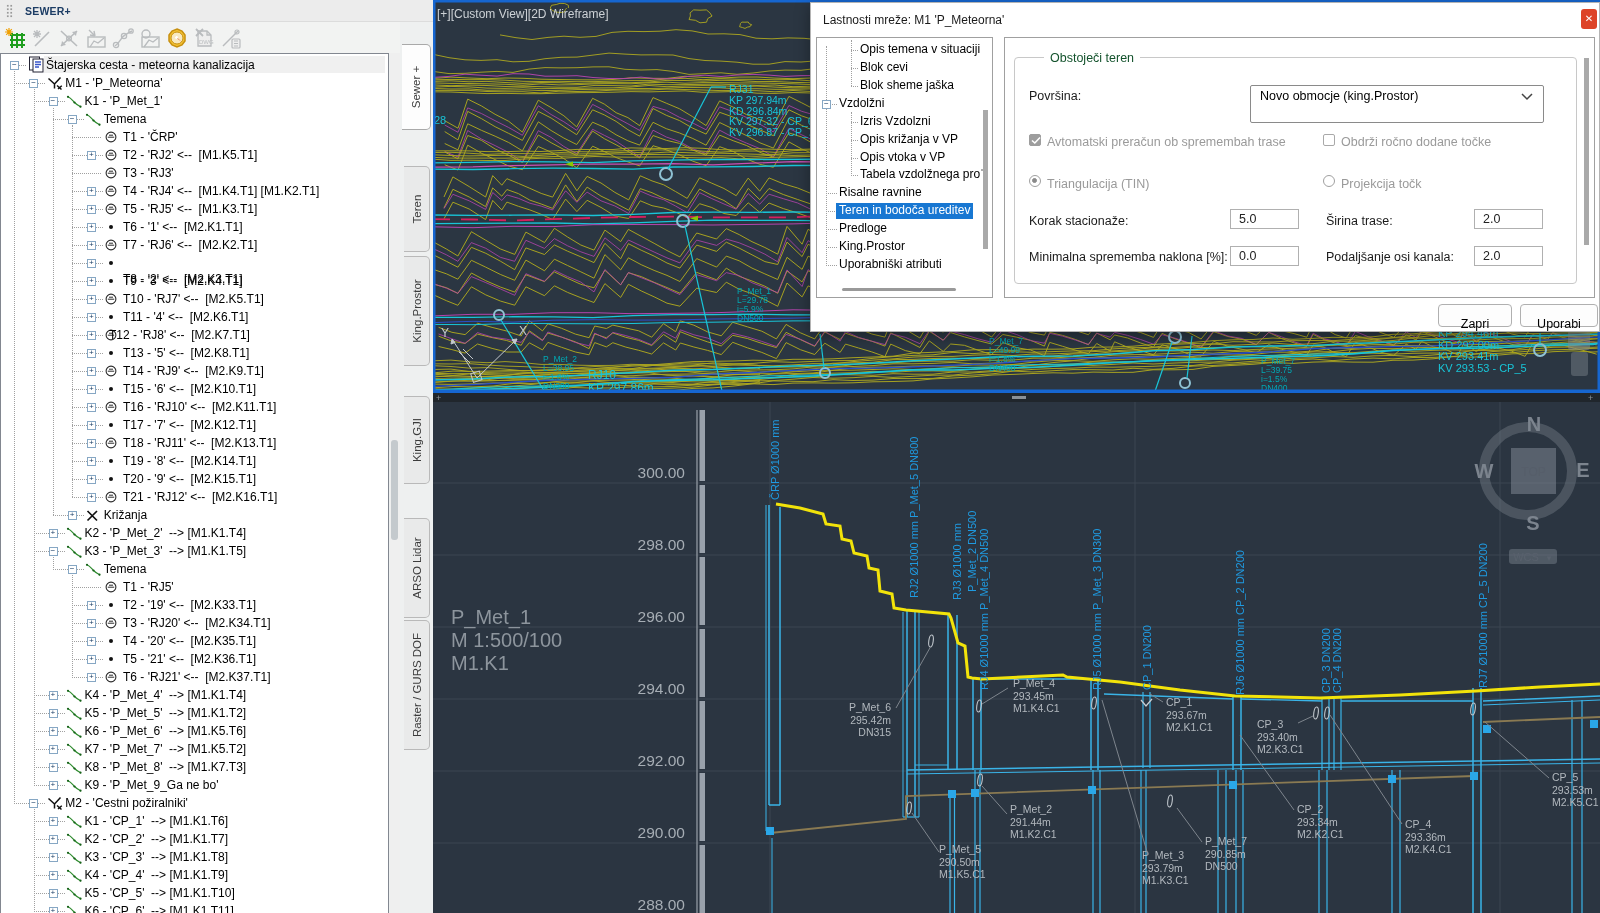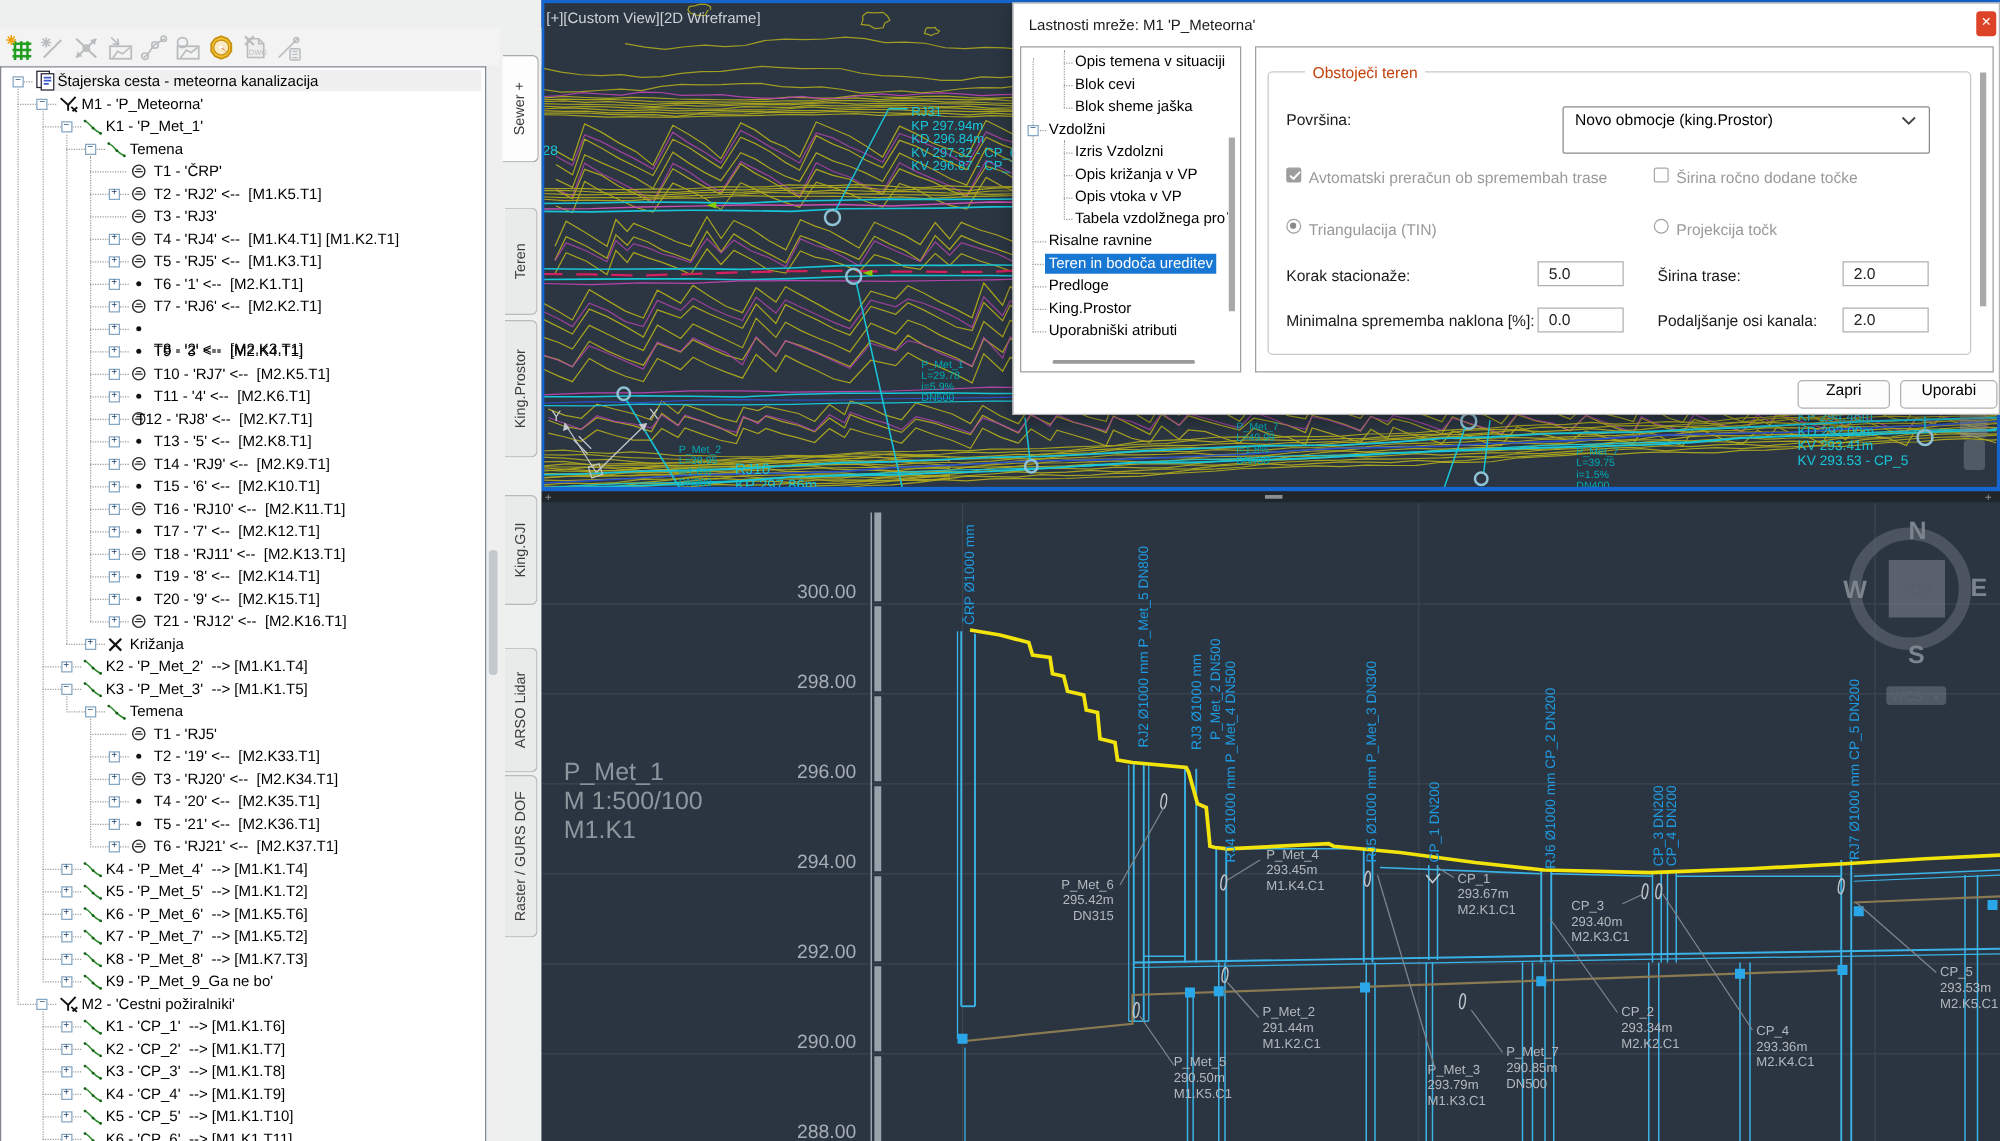--- a/index.html
+++ b/index.html
@@ -19,29 +19,29 @@
 .tab{position:absolute;left:4px;width:26px;background:#e9eaea;border:1px solid #b9b9b9;border-left:none;border-radius:0 5px 5px 0}
 .tab.act{background:#fdfdfd;left:2px;width:29px;border-color:#a9a9a9}
 .tab span{position:absolute;left:50%;top:50%;transform:translate(-50%,-50%) rotate(-90deg);white-space:nowrap;font-size:11.5px;color:#3c3c3c}
 #dlg{position:absolute;left:810px;top:2px;width:790px;height:330px;background:#fff;border:1px solid #b4b4b4;box-shadow:0 4px 14px rgba(0,0,0,0.35)}
 #dtitle{position:absolute;left:12px;top:10px;font-size:12px;color:#1a1a1a}
 #dclose{position:absolute;right:2px;top:6px;width:16px;height:20px;background:#dd4327;color:#fff;font-size:10px;text-align:center;line-height:20px;border-radius:3px}
 #dtreepanel{position:absolute;left:5px;top:34px;width:177px;height:261px;border:1px solid #a0a0a0;background:#fff}
 #dtreepanel .ttx{font-size:12px}
 #drpanel{position:absolute;left:193px;top:34px;width:591px;height:261px;border:1px solid #a0a0a0;background:#fff}
 #gbox{position:absolute;left:203px;top:54px;width:563px;height:227px;border:1px solid #c8c8c8;border-radius:4px}
-#gboxlab{position:absolute;left:233px;top:48px;background:#fff;padding:0 6px;font-size:12.5px;color:#c2410c}
+#gboxlab{position:absolute;left:233px;top:48px;background:#fff;padding:0 6px;font-size:12.5px;color:#14532d}
 .dlab{position:absolute;font-size:12.5px;color:#1a1a1a;white-space:nowrap}
 .dlab.gray{color:#9a9a9a}
 #combo{position:absolute;left:439px;top:82px;width:294px;height:38px;border:1px solid #8a8a8a;border-radius:2px;font-size:12.5px;padding:3px 0 0 9px}
 .cb{position:absolute;width:12px;height:12px;border:1px solid #a9a9a9;border-radius:2px;background:#fff}
 .rad{position:absolute;width:12px;height:12px;border:1.5px solid #a0a0a0;border-radius:50%;background:#fff}
 .rdot{position:absolute;left:2px;top:2px;width:5px;height:5px;background:#8a8a8a;border:1px solid #8a8a8a;border-radius:50%}
 .inp{position:absolute;width:69px;height:20px;border:1px solid #b0b0b0;font-size:12.5px;padding:2px 0 0 8px;color:#222}
-.dbtn{position:absolute;top:301px;width:74px;height:23px;background:#fdfdfd;border:1px solid #b0b0b0;border-radius:4px;text-align:center;font-size:12.5px;padding-top:0}
+.dbtn{position:absolute;top:301px;width:74px;height:23px;background:#fdfdfd;border:1px solid #b0b0b0;border-radius:4px;text-align:center;font-size:12.5px;padding-top:12px}
 </style></head>
 <body>
 <div style="position:absolute;left:433px;top:0;width:1167px;height:913px;background:#2b3541"></div>
 <svg style="position:absolute;left:433px;top:0" width="1167" height="402" viewBox="433 0 1167 402" font-family="Liberation Sans, sans-serif">
     <rect x="433" y="0" width="1167" height="402" fill="#2b3642"></rect>
     <polyline points="433.0,78.5 451.0,77.1 469.0,78.0 487.0,78.7 505.0,78.0 523.0,78.3 541.0,79.2 559.0,79.5 577.0,79.8 595.0,79.9 613.0,79.5 631.0,77.8 649.0,78.3 667.0,78.4 685.0,76.3 703.0,77.4 721.0,78.0 739.0,77.1 757.0,77.0 775.0,78.1 793.0,78.7 811.0,78.0 829.0,78.9 847.0,79.4 865.0,77.7 883.0,78.6 901.0,77.8 919.0,77.2 937.0,76.9 955.0,76.2 973.0,76.5 991.0,76.0 1009.0,77.1 1027.0,76.7 1045.0,77.4 1063.0,78.8 1081.0,78.1 1099.0,77.2 1117.0,78.5 1135.0,77.7 1153.0,76.2 1171.0,76.4 1189.0,76.5 1207.0,75.6 1225.0,75.1 1243.0,75.5 1261.0,75.7 1279.0,76.2 1297.0,77.5 1315.0,76.5 1333.0,77.4 1351.0,77.4 1369.0,77.4 1387.0,77.0 1405.0,76.9 1423.0,76.4 1441.0,74.4 1459.0,74.8 1477.0,75.7 1495.0,74.0 1513.0,75.2 1531.0,76.1 1549.0,76.0 1567.0,75.6 1585.0,76.3 1600.0,76.8" fill="none" stroke="#aea81f" stroke-width="1" opacity="0.95"></polyline>
     <polyline points="433.0,79.9 451.0,79.4 469.0,79.7 487.0,79.6 505.0,80.2 523.0,81.3 541.0,81.5 559.0,81.3 577.0,81.7 595.0,81.6 613.0,81.1 631.0,80.6 649.0,80.6 667.0,78.9 685.0,78.3 703.0,79.7 721.0,78.7 739.0,79.3 757.0,79.3 775.0,79.8 793.0,79.5 811.0,80.8 829.0,81.1 847.0,80.3 865.0,79.5 883.0,80.3 901.0,79.6 919.0,78.9 937.0,79.1 955.0,78.4 973.0,77.5 991.0,78.8 1009.0,79.2 1027.0,78.7 1045.0,80.1 1063.0,79.9 1081.0,79.4 1099.0,80.1 1117.0,79.5 1135.0,79.2 1153.0,78.9 1171.0,78.9 1189.0,77.2 1207.0,77.5 1225.0,77.9 1243.0,78.0 1261.0,76.7 1279.0,78.1 1297.0,78.5 1315.0,78.7 1333.0,78.9 1351.0,79.3 1369.0,78.3 1387.0,78.3 1405.0,78.5 1423.0,77.2 1441.0,76.2 1459.0,77.1 1477.0,77.2 1495.0,76.2 1513.0,76.4 1531.0,77.4 1549.0,77.5 1567.0,78.0 1585.0,78.4 1600.0,78.4" fill="none" stroke="#aea81f" stroke-width="1" opacity="0.95"></polyline>
     <polyline points="433.0,81.4 451.0,80.8 469.0,81.8 487.0,81.4 505.0,82.5 523.0,83.4 541.0,82.5 559.0,82.7 577.0,83.5 595.0,82.8 613.0,82.6 631.0,82.7 649.0,82.0 667.0,80.4 685.0,80.5 703.0,81.1 721.0,80.3 739.0,80.5 757.0,81.6 775.0,81.5 793.0,82.4 811.0,82.7 829.0,82.5 847.0,82.3 865.0,82.1 883.0,81.9 901.0,80.3 919.0,79.9 937.0,80.7 955.0,79.7 973.0,80.2 991.0,80.6 1009.0,80.1 1027.0,81.0 1045.0,81.6 1063.0,81.6 1081.0,81.8 1099.0,82.0 1117.0,80.9 1135.0,80.1 1153.0,79.9 1171.0,80.1 1189.0,79.2 1207.0,78.8 1225.0,79.2 1243.0,78.7 1261.0,78.8 1279.0,80.2 1297.0,79.9 1315.0,80.1 1333.0,81.2 1351.0,81.0 1369.0,79.9 1387.0,79.7 1405.0,79.6 1423.0,78.9 1441.0,78.4 1459.0,78.2 1477.0,78.4 1495.0,78.6 1513.0,79.1 1531.0,78.7 1549.0,79.6 1567.0,80.1 1585.0,79.7 1600.0,79.7" fill="none" stroke="#aea81f" stroke-width="1" opacity="0.95"></polyline>
     <polyline points="433.0,82.9 451.0,83.4 469.0,83.5 487.0,83.8 505.0,84.3 523.0,85.2 541.0,83.9 559.0,84.9 577.0,84.7 595.0,83.8 613.0,83.6 631.0,83.8 649.0,82.7 667.0,82.2 685.0,83.2 703.0,82.6 721.0,82.6 739.0,82.9 757.0,83.0 775.0,83.3 793.0,83.8 811.0,84.6 829.0,84.2 847.0,83.3 865.0,83.5 883.0,82.9 901.0,82.1 919.0,82.7 937.0,81.6 955.0,81.0 973.0,81.9 991.0,82.2 1009.0,81.8 1027.0,83.3 1045.0,83.4 1063.0,83.1 1081.0,83.3 1099.0,84.2 1117.0,83.2 1135.0,82.5 1153.0,82.6 1171.0,81.5 1189.0,80.8 1207.0,80.8 1225.0,81.1 1243.0,80.2 1261.0,81.2 1279.0,82.4 1297.0,81.5 1315.0,81.9 1333.0,83.4 1351.0,82.3 1369.0,81.9 1387.0,81.7 1405.0,81.0 1423.0,80.3 1441.0,80.4 1459.0,80.4 1477.0,80.2 1495.0,79.8 1513.0,80.4 1531.0,80.9 1549.0,81.3 1567.0,82.4 1585.0,81.7 1600.0,81.9" fill="none" stroke="#aea81f" stroke-width="1" opacity="0.95"></polyline>
     <polyline points="433.0,84.9 451.0,85.7 469.0,85.1 487.0,85.5 505.0,86.5 523.0,86.2 541.0,86.7 559.0,87.2 577.0,87.3 595.0,85.4 613.0,85.6 631.0,86.0 649.0,84.1 667.0,84.7 685.0,84.6 703.0,84.3 721.0,84.1 739.0,84.8 757.0,85.4 775.0,85.0 793.0,86.7 811.0,86.2 829.0,85.4 847.0,85.9 865.0,85.9 883.0,84.3 901.0,83.9 919.0,84.6 937.0,83.7 955.0,83.0 973.0,83.5 991.0,83.4 1009.0,84.0 1027.0,85.3 1045.0,84.8 1063.0,84.7 1081.0,85.8 1099.0,85.6 1117.0,83.8 1135.0,83.9 1153.0,83.8 1171.0,83.1 1189.0,83.1 1207.0,83.4 1225.0,82.7 1243.0,83.1 1261.0,83.1 1279.0,83.8 1297.0,84.0 1315.0,84.5 1333.0,85.1 1351.0,83.4 1369.0,84.4 1387.0,84.2 1405.0,82.9 1423.0,81.6 1441.0,82.5 1459.0,81.3 1477.0,81.4 1495.0,82.0 1513.0,82.6 1531.0,82.4 1549.0,83.4 1567.0,83.3 1585.0,83.1 1600.0,83.3" fill="none" stroke="#aea81f" stroke-width="1" opacity="0.95"></polyline>
@@ -355,20 +355,24 @@
     <text x="1534" y="431" fill="#7c848e" font-size="20" text-anchor="middle" font-weight="bold">N</text>
     <text x="1484" y="478" fill="#7c848e" font-size="20" text-anchor="middle" font-weight="bold">W</text>
     <text x="1583" y="477" fill="#7c848e" font-size="20" text-anchor="middle" font-weight="bold">E</text>
     <text x="1533" y="530" fill="#7c848e" font-size="20" text-anchor="middle" font-weight="bold">S</text>
     <rect x="1509" y="549" width="48" height="15" rx="3" fill="#7f8792" opacity="0.45"></rect>
     <text x="1526" y="561" fill="#59616d" font-size="11" text-anchor="middle">WCS</text>
     <text x="1549" y="561" fill="#59616d" font-size="9" text-anchor="middle">▾</text>
   </svg>
 
 <div id="lpanel">
+  <div id="ltitle">
+      <span id="grip"></span>
+      <span id="ltext">SEWER+</span>
+    </div>
   <div id="ltool">
       <svg class="ab" style="left:4px;top:5px" width="22" height="22" viewBox="0 0 22 22">
         <path d="M6,8 L21,8 M6,13 L21,13 M6,18 L21,18 M8,6 L8,21 M13,6 L13,21 M18,6 L18,21" stroke="#1f9e1f" stroke-width="2"></path>
         <circle cx="5" cy="5" r="1.6" fill="#e05600"></circle>
         <path d="M5,1 L5,9 M1,5 L9,5 M2.2,2.2 L7.8,7.8 M7.8,2.2 L2.2,7.8" stroke="#f0a000" stroke-width="1.2"></path>
       </svg>
       <svg class="ab" style="left:31px;top:5px" width="22" height="22" viewBox="0 0 22 22">
         <path d="M4,19 L18,5" stroke="#b9bcbe" stroke-width="1.6"></path>
         <path d="M6,3 L6,11 M2,7 L10,7 M3,4 L9,10 M9,4 L3,10" stroke="#b9bcbe" stroke-width="1.3"></path>
       </svg>
@@ -904,21 +908,21 @@
   <div id="combo">Novo obmocje (king.Prostor)<svg width="12" height="8" style="position:absolute;right:10px;top:7px">
         <path d="M1,1 L6,6 L11,1" fill="none" stroke="#444" stroke-width="1.5"></path>
       </svg></div>
   <div class="cb" style="left:218px;top:131px;background:#9d9d9d;border-color:#9d9d9d">
       <svg width="10" height="9" style="position:absolute;left:0.5px;top:1px">
         <path d="M1,4.5 L3.8,7 L9,1.5" fill="none" stroke="#fff" stroke-width="1.6"></path>
       </svg>
     </div>
   <div class="dlab gray" style="left:236px;top:132px">Avtomatski preračun ob spremembah trase</div>
   <div class="cb" style="left:512px;top:131px"></div>
-  <div class="dlab gray" style="left:530px;top:132px">Širina ročno dodane točke</div>
+  <div class="dlab gray" style="left:530px;top:132px">Obdrži ročno dodane točke</div>
   <div class="rad" style="left:218px;top:172px">
       <div class="rdot"></div>
     </div>
   <div class="dlab gray" style="left:236px;top:174px">Triangulacija (TIN)</div>
   <div class="rad" style="left:512px;top:172px"></div>
   <div class="dlab gray" style="left:530px;top:174px">Projekcija točk</div>
   <div class="dlab" style="left:218px;top:211px">Korak stacionaže:</div>
   <div class="inp" style="left:419px;top:206px">5.0</div>
   <div class="dlab" style="left:515px;top:211px">Širina trase:</div>
   <div class="inp" style="left:663px;top:206px">2.0</div>

